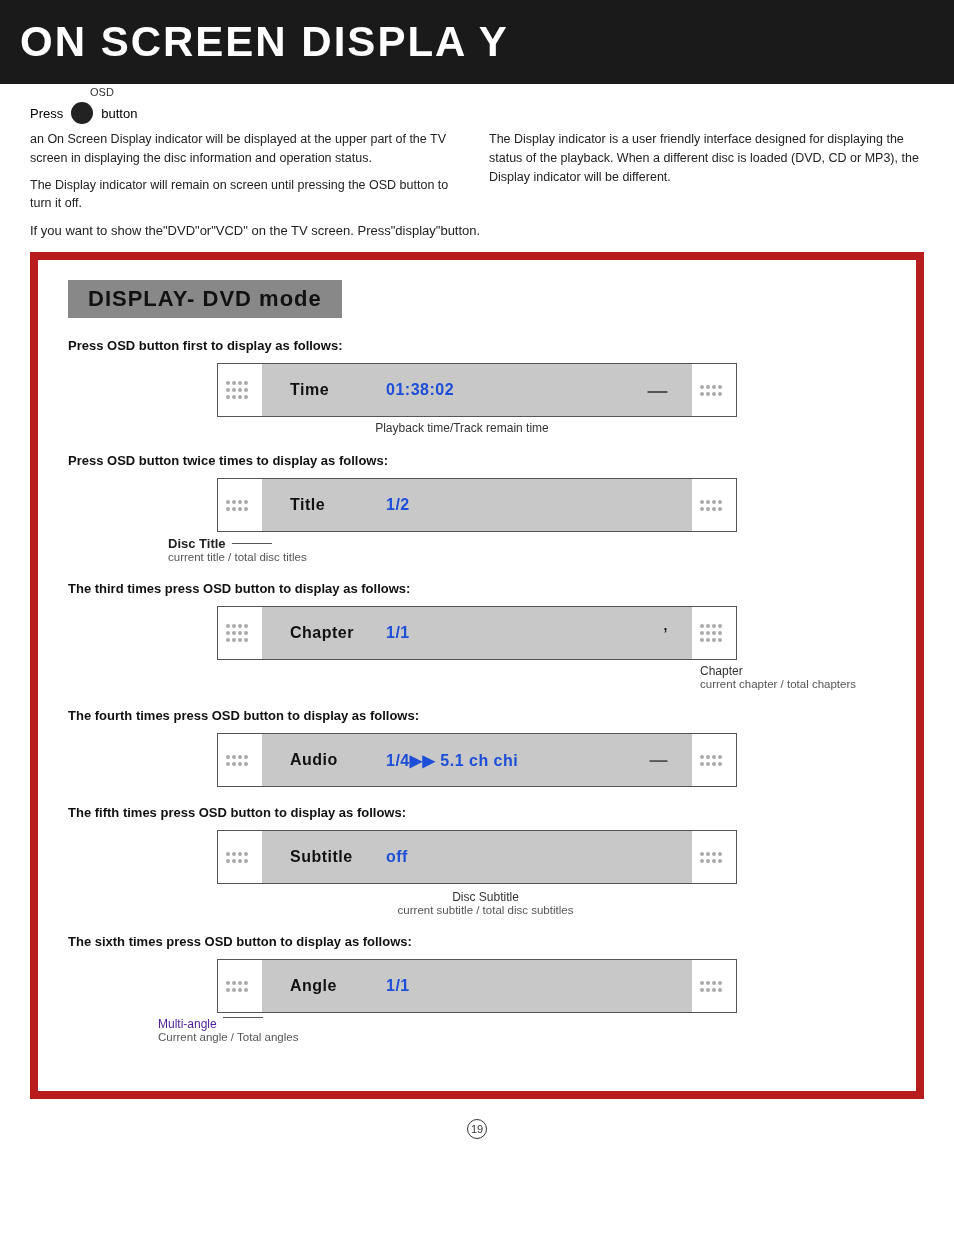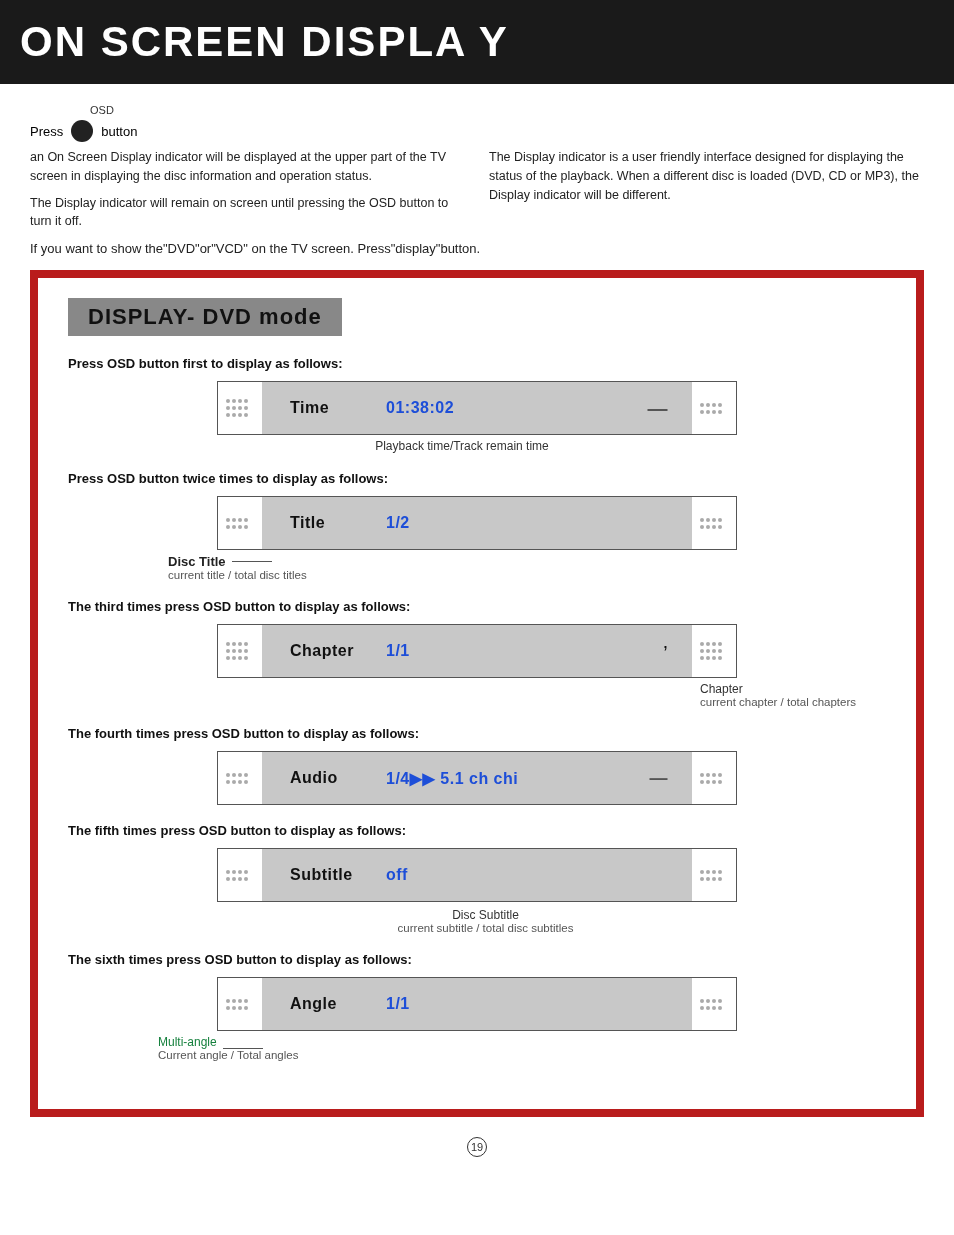--- a/index.html
+++ b/index.html
@@ -17,21 +17,21 @@
       margin-bottom: 0;
     }
     .page-header h1 {
       color: #fff;
       font-size: 42px;
       font-weight: bold;
       letter-spacing: 2px;
     }
 
     .content-area {
-      padding: 20px 30px;
+      padding: 2px 30px;
     }
 
     .osd-label {
       font-size: 11px;
       margin-left: 60px;
       color: #333;
     }
 
     .press-row {
       display: flex;
@@ -501,21 +501,21 @@
             <div class="dot-row">
                 <span class="dot"></span>
                 <span class="dot"></span>
                 <span class="dot"></span>
                 <span class="dot"></span>
               </div>
           </div>
         </div>
       </div>
       <div style="margin-left:90px; margin-top:4px;">
-        <div style="font-size:12px; color:#15803d; display:flex; align-items:flex-end; gap:6px;">
+        <div style="font-size:12px; color:#4c1d95; display:flex; align-items:flex-start; gap:6px;">
           <span>Multi-angle</span>
           <span class="dash-line"></span>
         </div>
         <div style="font-size:11.5px; color:#555;">Current angle / Total angles</div>
       </div>
     </div>
 
   </div>
 
   <div class="page-number">

